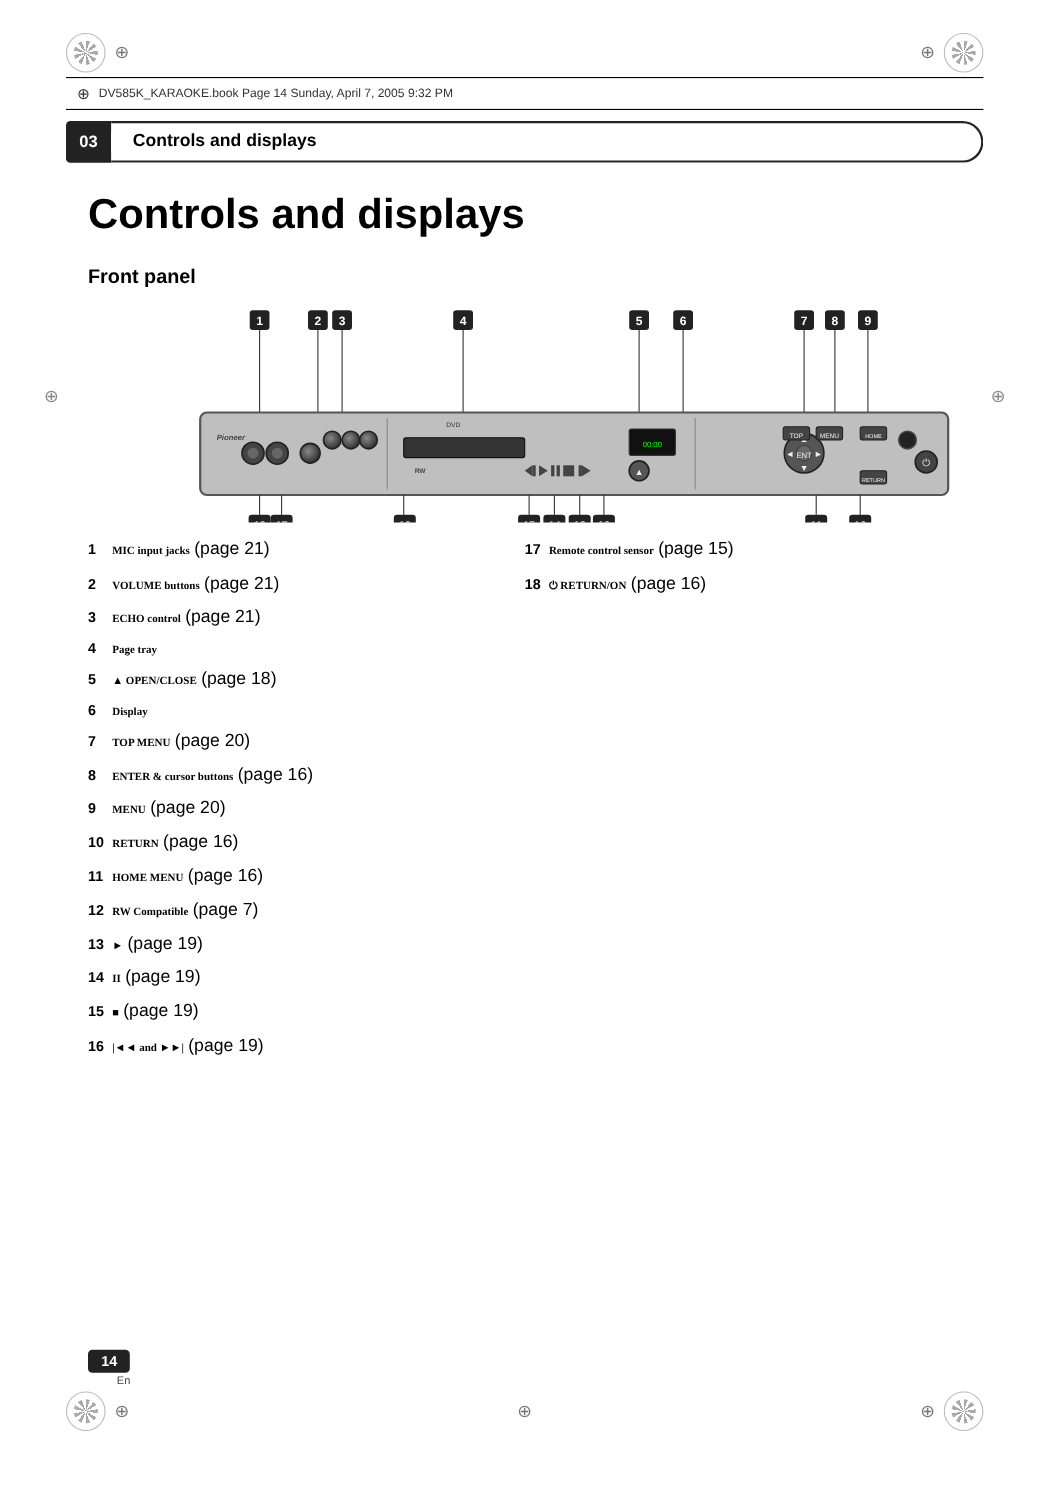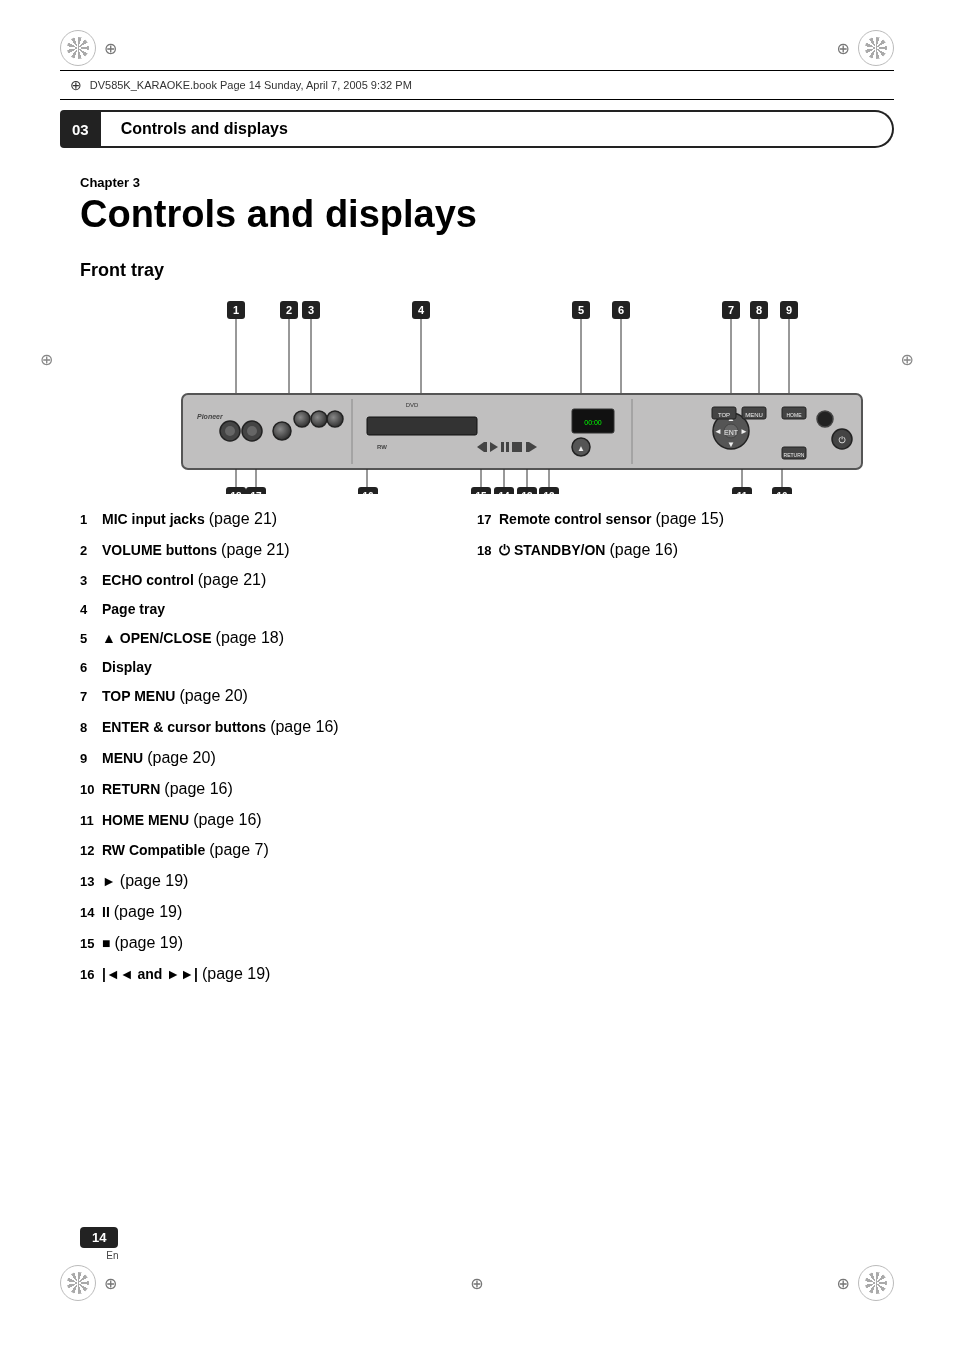--- a/index.html
+++ b/index.html
@@ -111,21 +111,22 @@
       font-size: 13px;
       line-height: 1.8;
     }
     .item-num {
       font-weight: bold;
       min-width: 22px;
       font-size: 13px;
     }
     .item-label {
       font-weight: bold;
-      font-size: 14px;
+      font-size: 10px;
+      font-family: Liberation Serif, serif;
     }
     .item-page {
       font-weight: normal;
       font-size: 16px;
       margin-left: 4px;
     }
 
     
     .page-footer {
       position: absolute;
@@ -207,23 +208,22 @@
   <div class="chapter-title-band">
     <span>Controls and displays</span>
   </div>
 </div>
 
 <div style="position:absolute;top:350px;left:40px;font-size:16px;color:#888;">⊕</div>
 
 <div style="position:absolute;top:350px;right:40px;font-size:16px;color:#888;">⊕</div>
 
 <div class="main-content">
-  <div class="chapter-label">Chapter 3</div>
   <div class="chapter-heading">Controls and displays</div>
-  <div class="section-heading">Front tray</div>
+  <div class="section-heading">Front panel</div>
 
   <div class="device-svg-container">
     <svg width="790" height="195" viewBox="0 0 790 195">
 
       <rect x="145" y="2" width="18" height="18" rx="3" fill="#222"></rect>
       <text x="154" y="15" text-anchor="middle" fill="white" font-size="11" font-weight="bold">1</text>
       <line x1="154" y1="20" x2="154" y2="95" stroke="#333" stroke-width="1"></line>
 
       <rect x="198" y="2" width="18" height="18" rx="3" fill="#222"></rect>
       <text x="207" y="15" text-anchor="middle" fill="white" font-size="11" font-weight="bold">2</text>
@@ -459,21 +459,21 @@
       </div>
     </div>
     <div class="items-right">
       <div class="item-row">
         <span class="item-num">17</span>
         <span class="item-label">Remote control sensor</span>
         <span class="item-page">(page 15)</span>
       </div>
       <div class="item-row">
         <span class="item-num">18</span>
-        <span class="item-label">⏻ STANDBY/ON</span>
+        <span class="item-label">⏻ RETURN/ON</span>
         <span class="item-page">(page 16)</span>
       </div>
     </div>
   </div>
 </div>
 
 <div class="page-footer">
   <div class="page-number-badge">14</div>
   <div class="page-en-label">En</div>
 </div>

